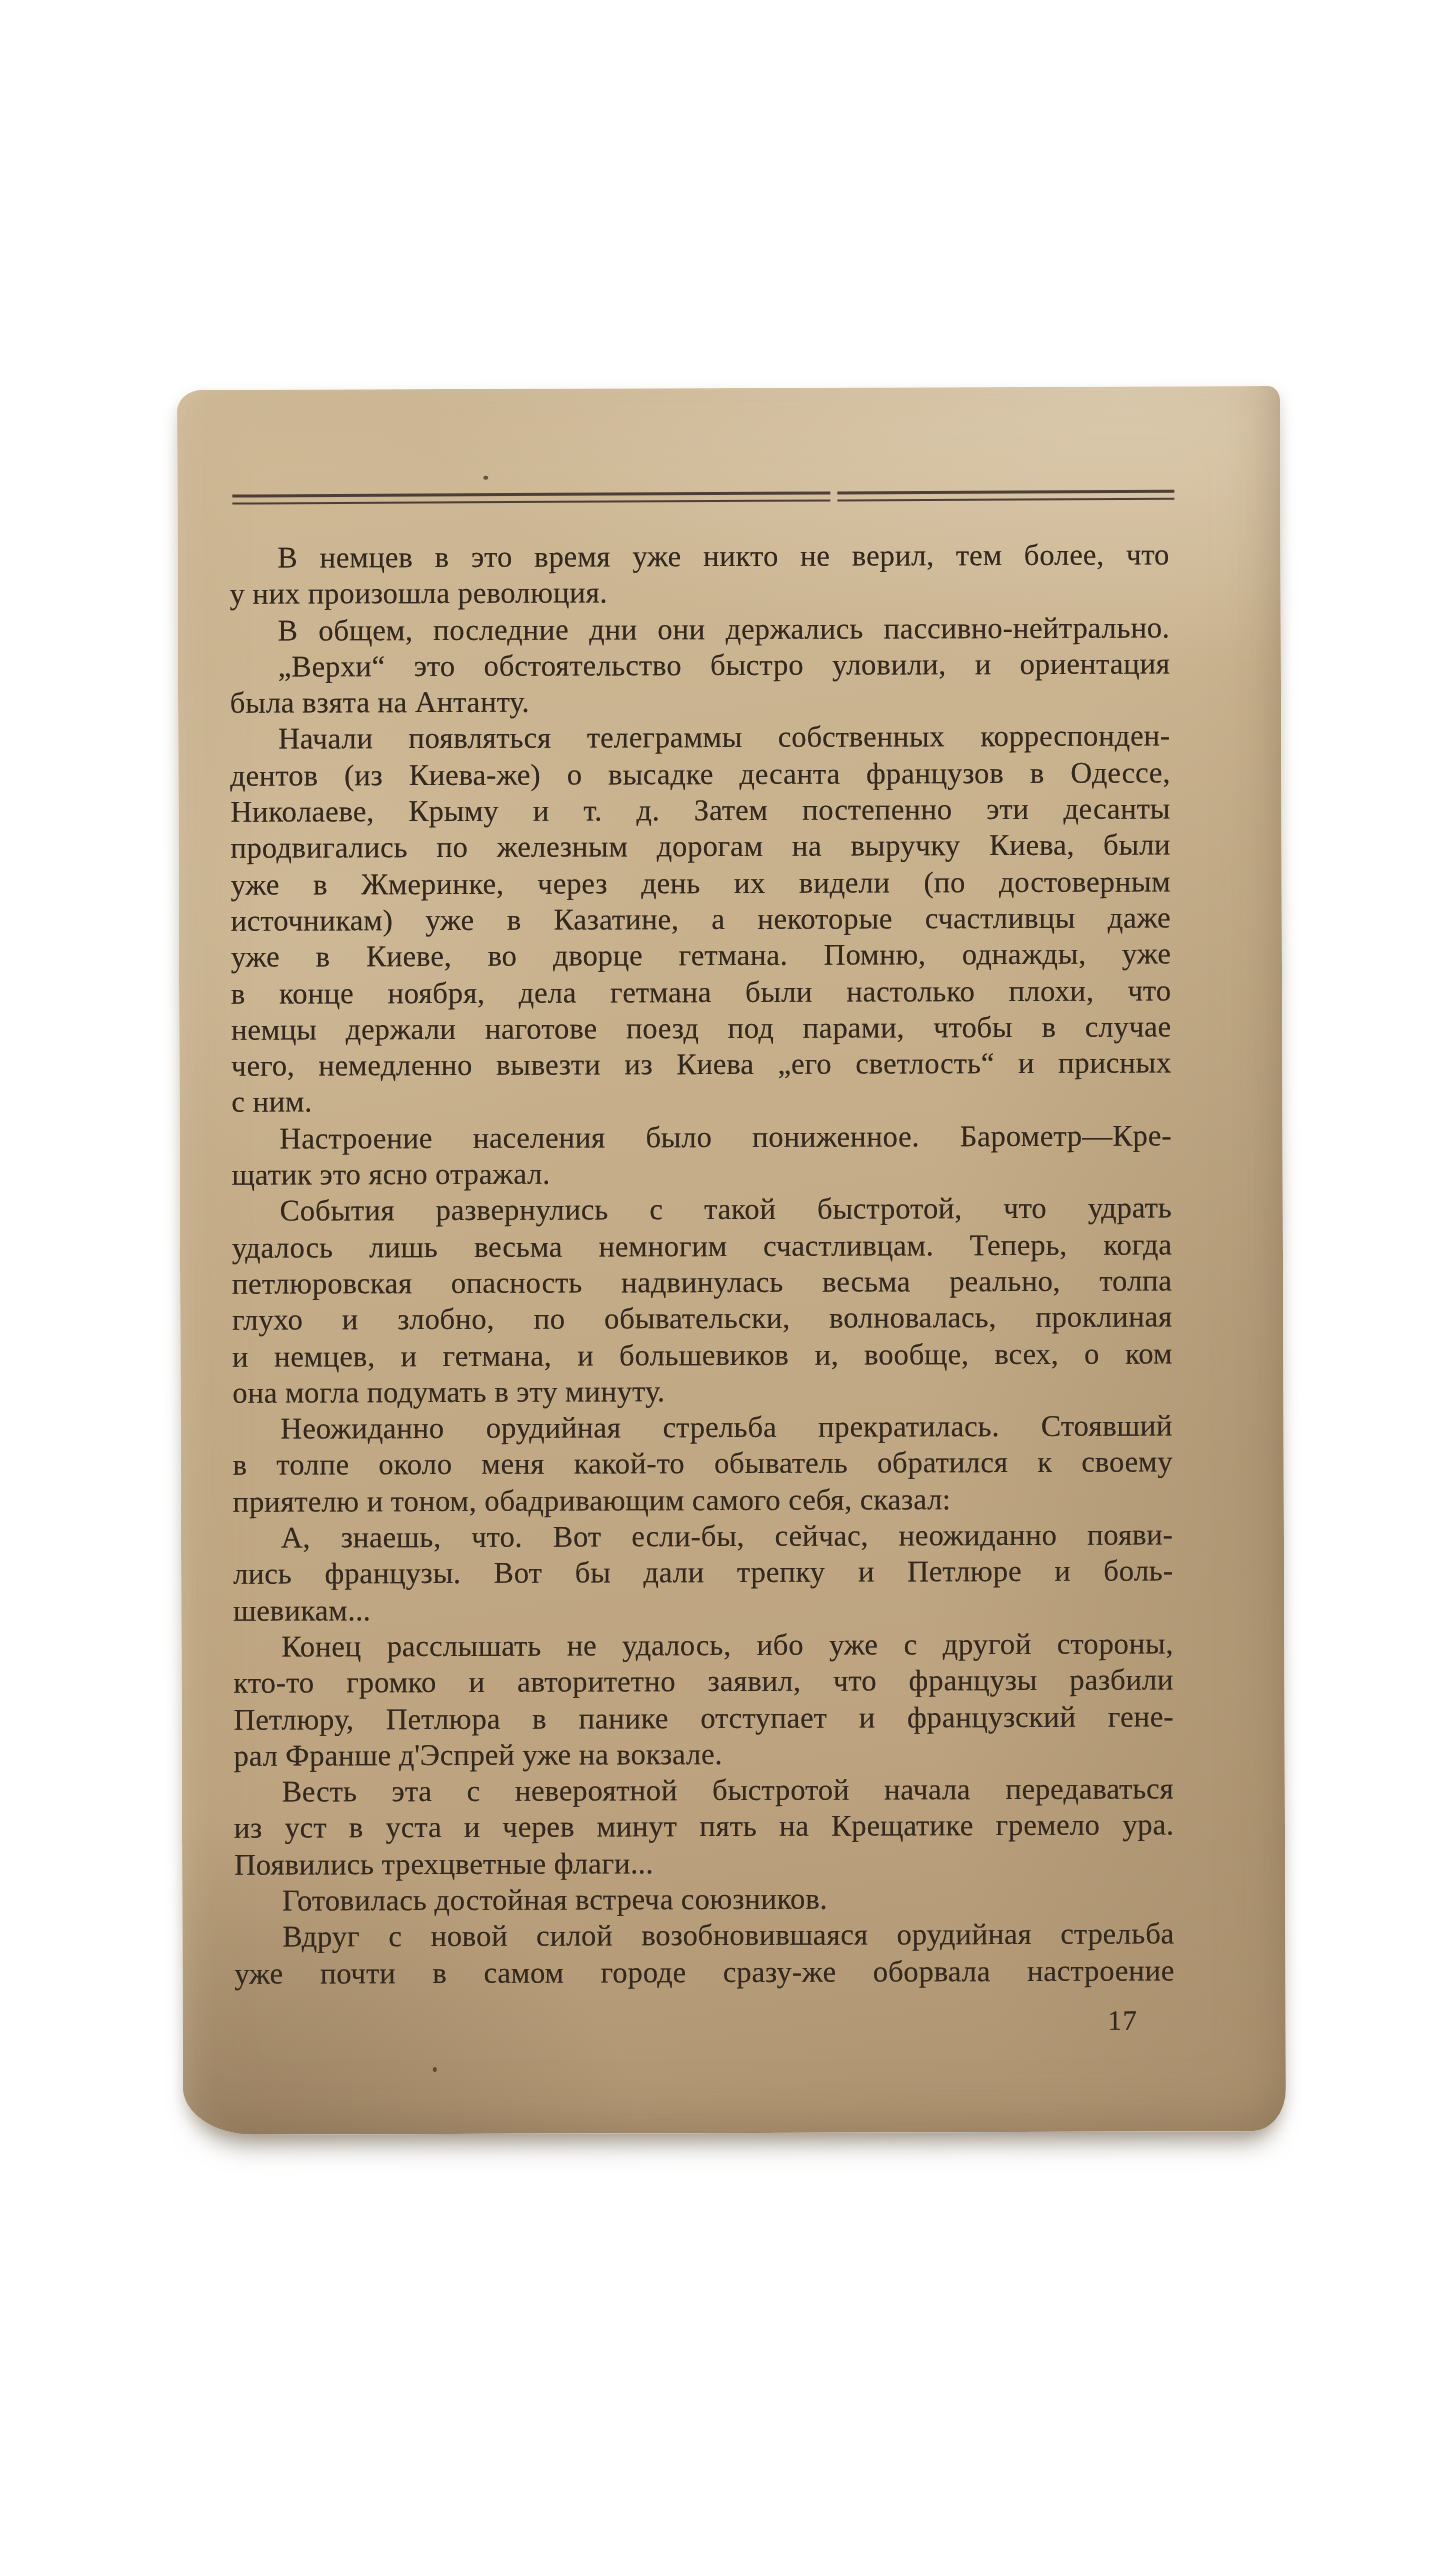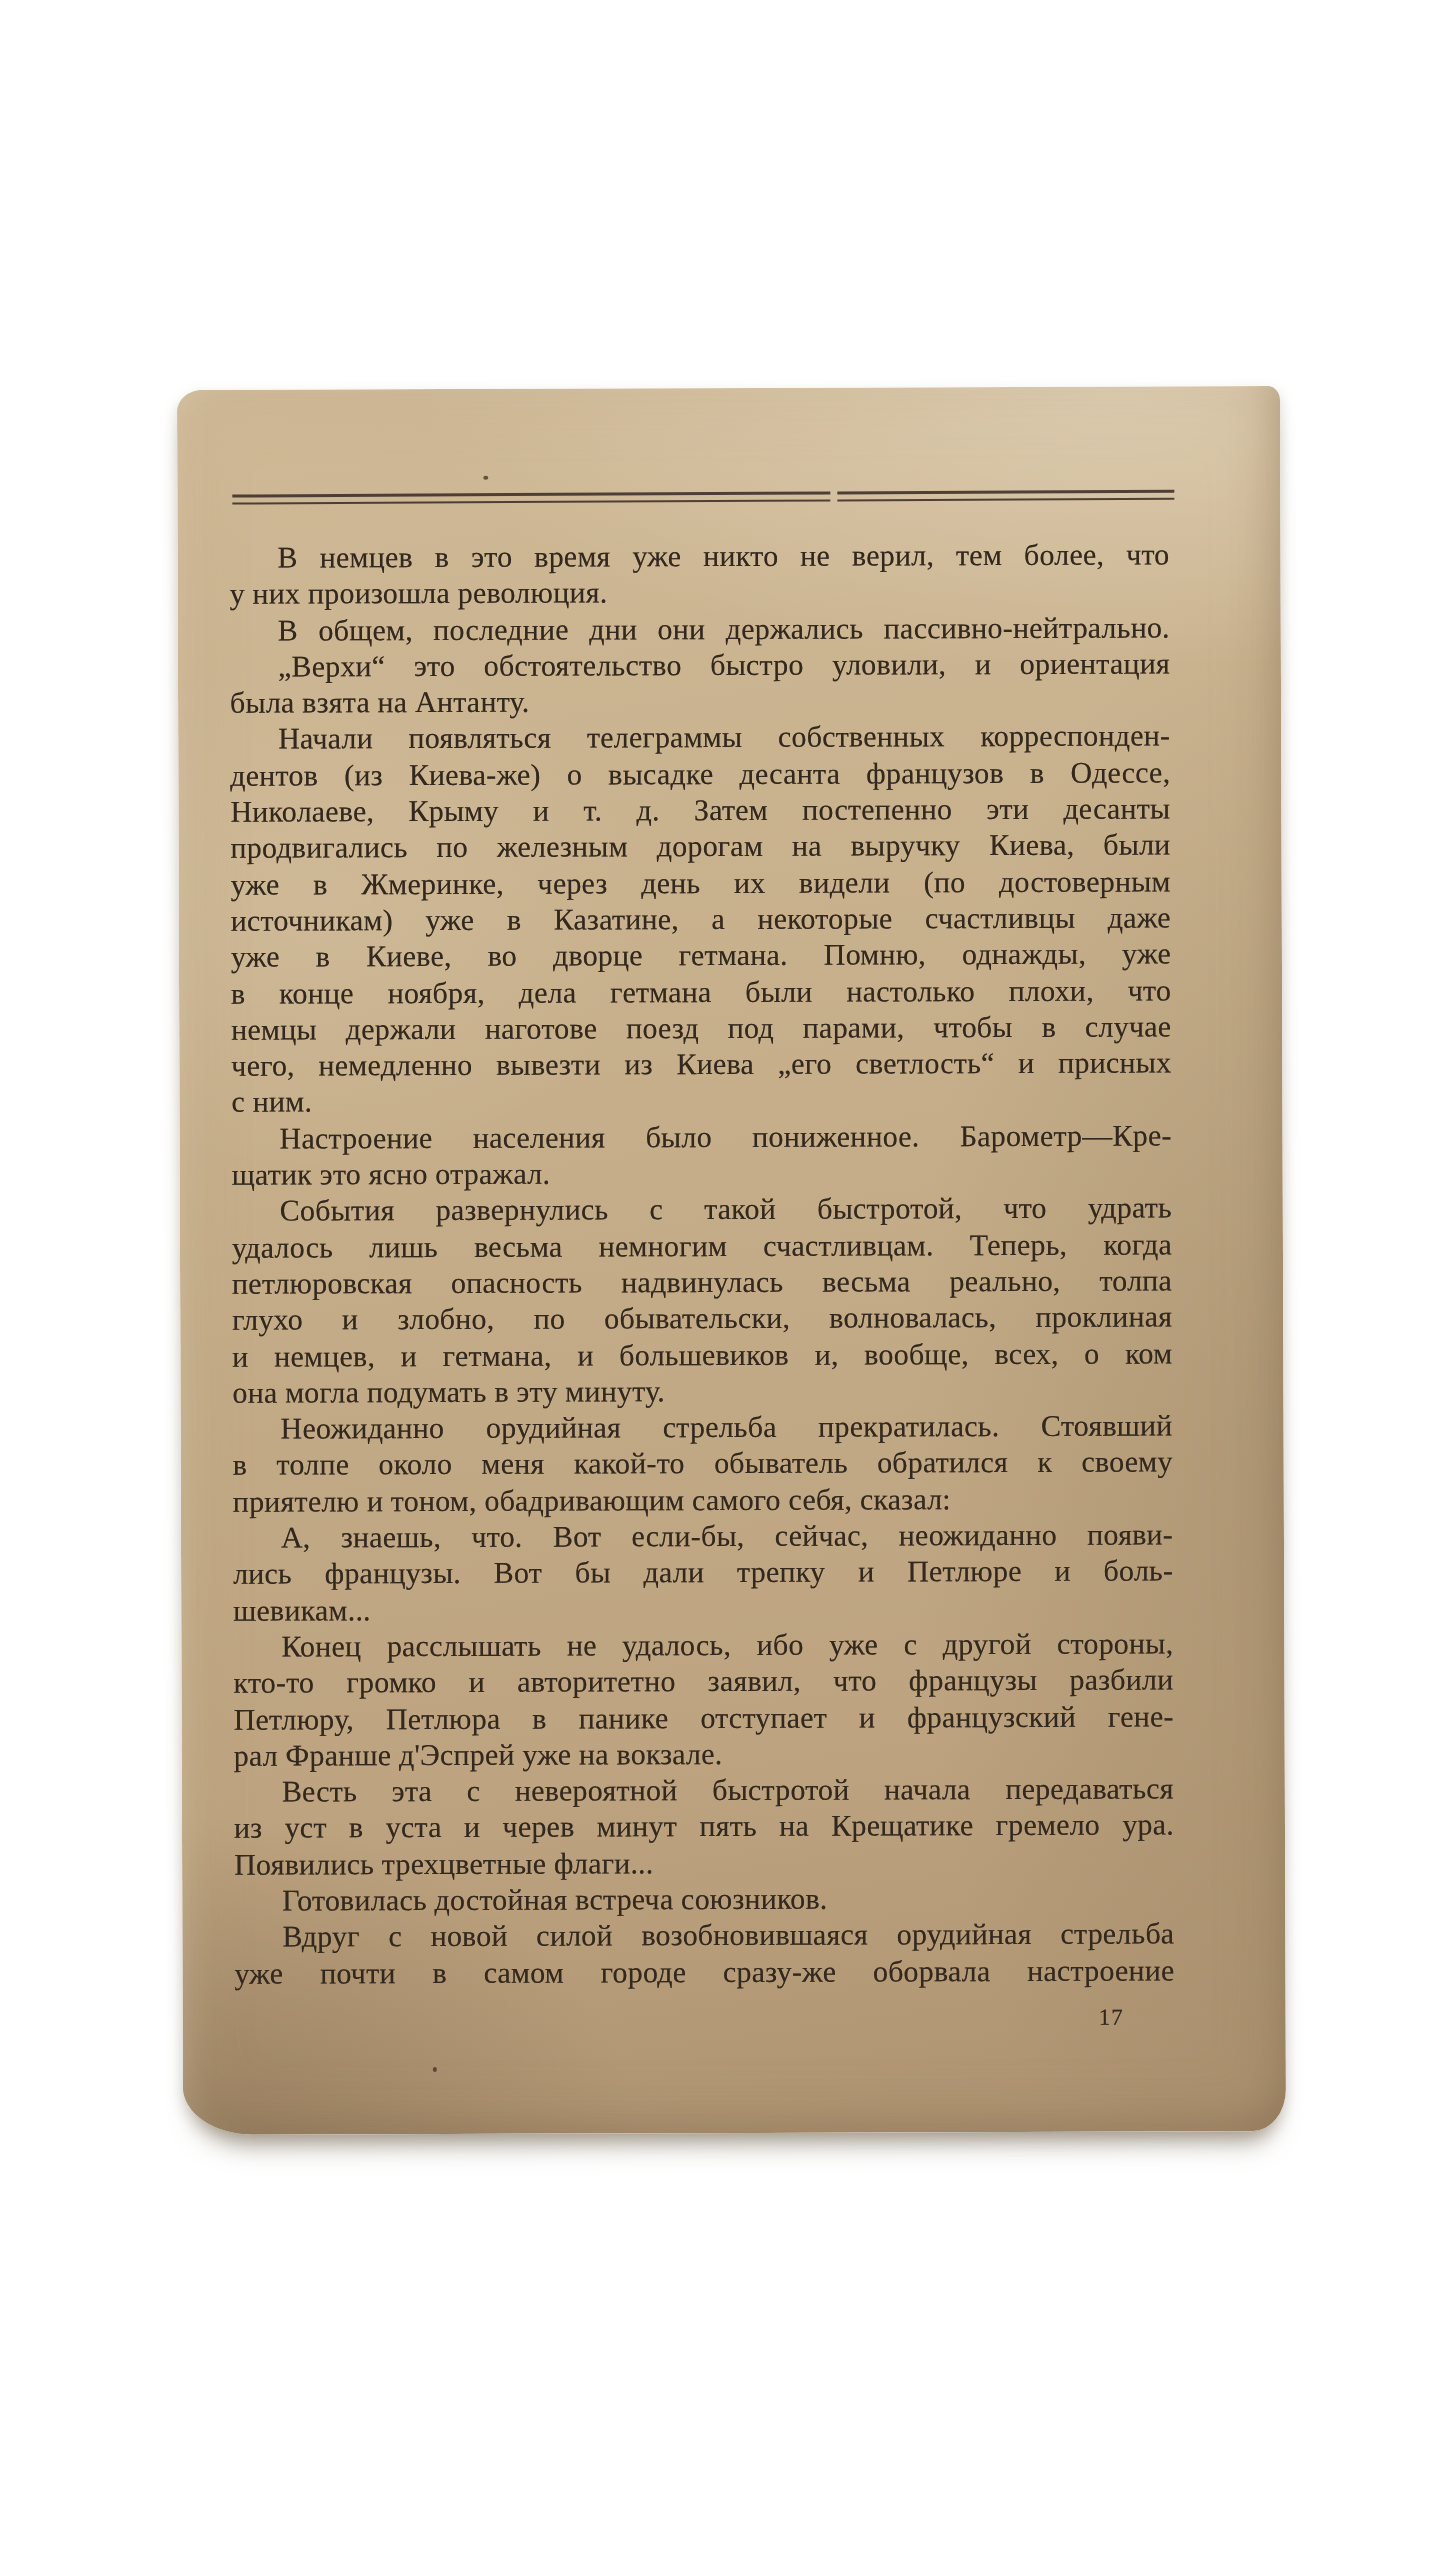--- a/index.html
+++ b/index.html
@@ -77,23 +77,23 @@
   }
   .line {
     text-align: justify;
     text-align-last: justify;
   }
   .line.end { text-align-last: left; }
   .line.indent { text-indent: 48px; }
   .pagenum {
     position: absolute;
     top: 1618px;
-    right: 162px;
+    right: 148px;
     color: var(--ink);
-    font-size: 23px;
+    font-size: 28px;
     letter-spacing: 1px;
     text-shadow: 0 0 0.6px rgba(51,40,30,0.55);
   }
   .speck {
     position: absolute;
     border-radius: 50%;
     background: rgba(62,47,32,0.75);
   }
   .speck-a { left: 306px; top: 87px;  width: 5px; height: 4px; }
   .speck-b { left: 250px; top: 1678px; width: 4px; height: 5px; }

